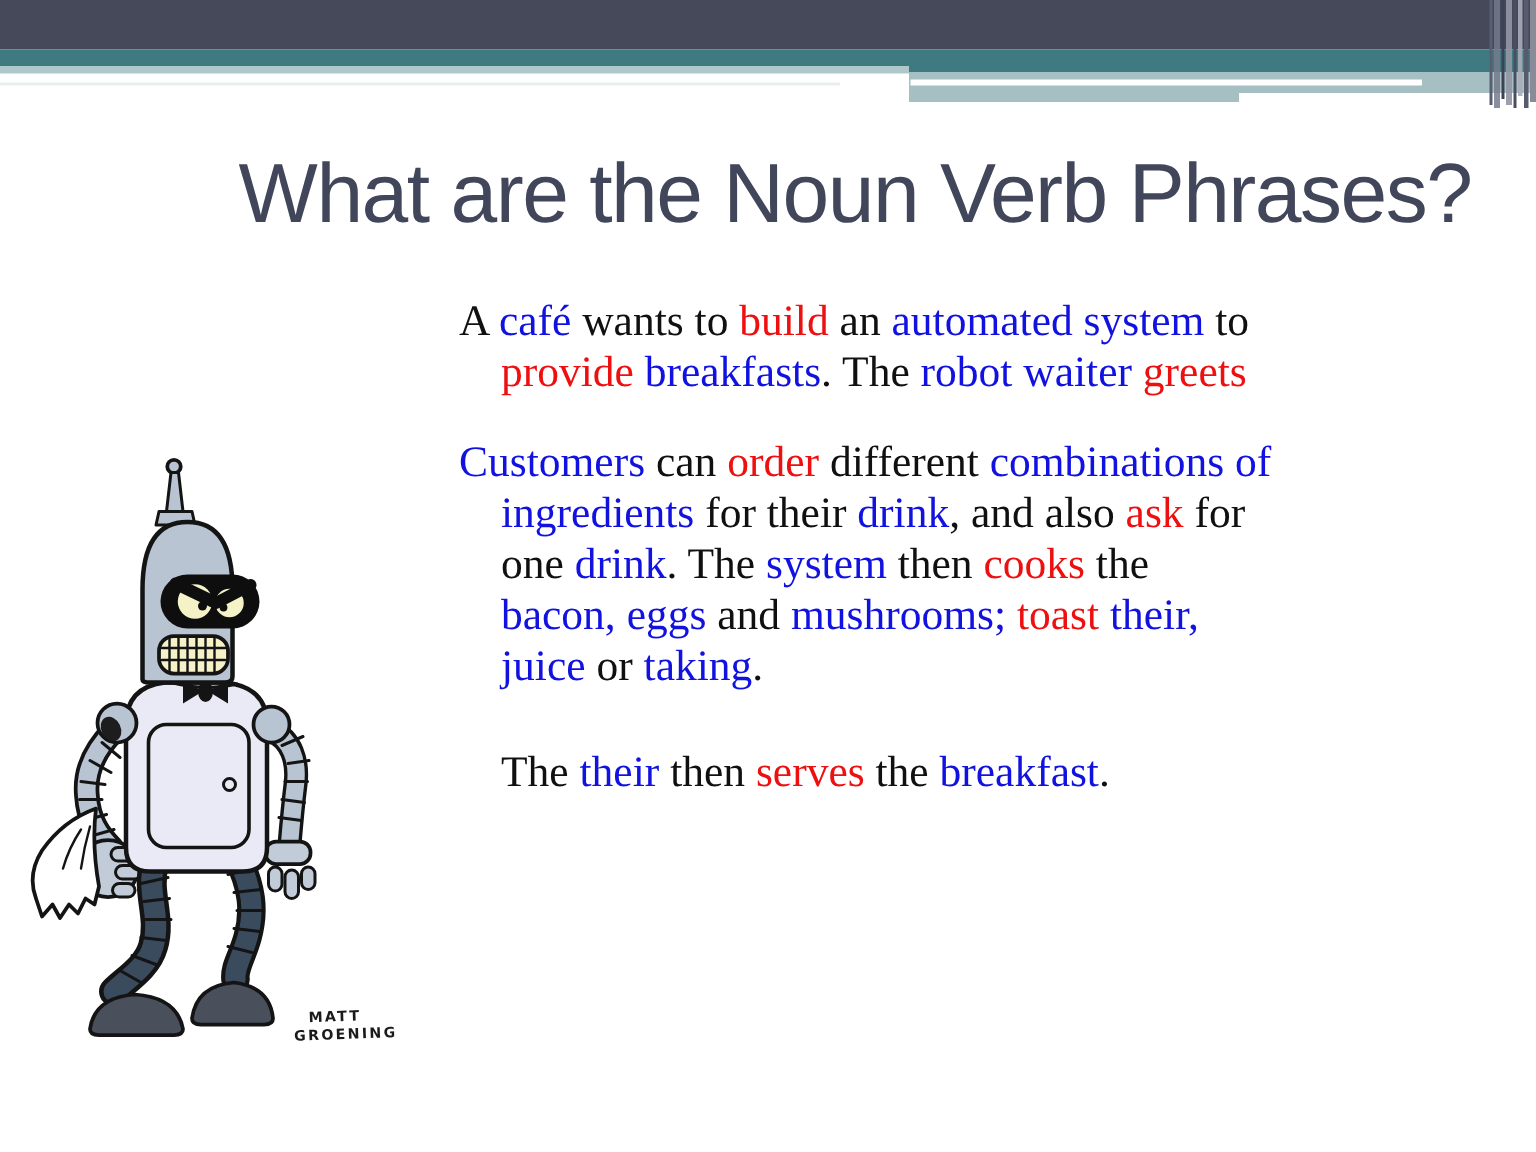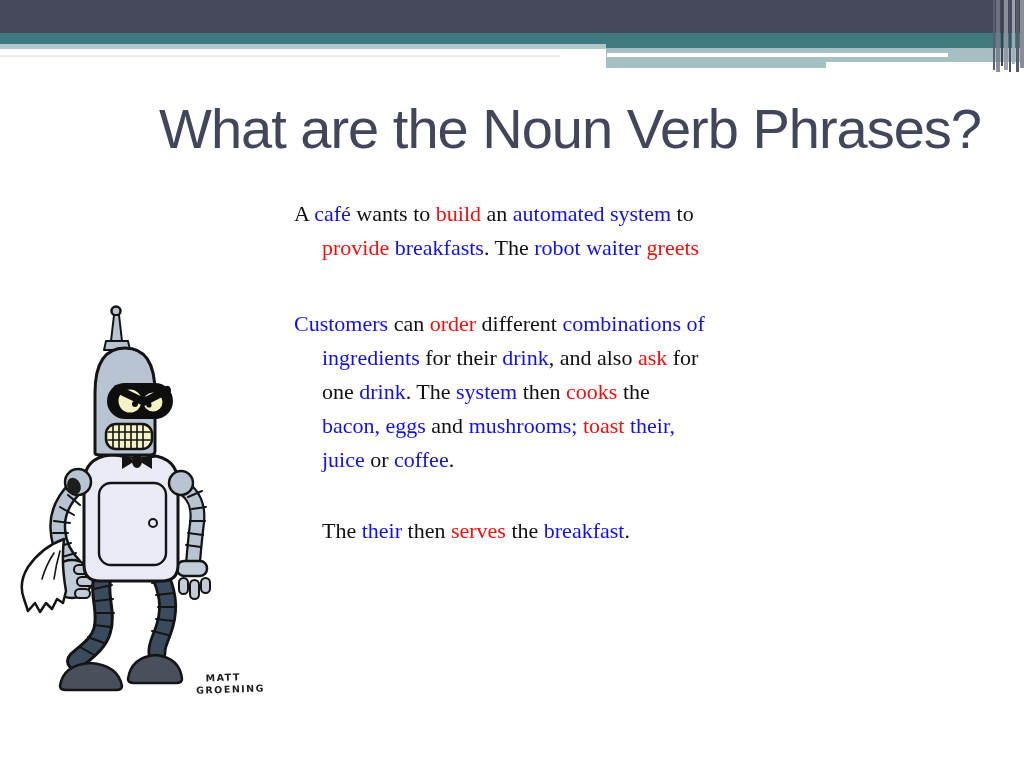--- a/index.html
+++ b/index.html
@@ -19,25 +19,25 @@
   .bar-white-stripe{left:607px;top:53px;width:341px;height:4px;background:#ffffff;}
   .vstripe{position:absolute;top:0;}
   
   .title{
     position:absolute;left:61px;top:100px;width:920px;margin:0;
     font-family:"Liberation Sans",sans-serif;font-size:56px;font-weight:500;
     letter-spacing:-1px;color:var(--title-color,#42465A);line-height:1.05;white-space:nowrap;text-align:right;
   }
   
   .body-text{
-    position:absolute;left:294px;top:197px;width:700px;
-    font-size:22px;line-height:34px;color:var(--text-color,#101010);
+    position:absolute;left:306px;top:197px;width:700px;
+    font-size:29px;line-height:34px;color:var(--text-color,#101010);
   }
   .para{margin:0;}
-  .para + .para{margin-top:42px;}
+  .para + .para{margin-top:26px;}
   .para:last-child{margin-top:37px;}
   .tline{white-space:pre;padding-left:28px;}
   .tline.lead{padding-left:0;}
   .c-k{color:var(--text-color,#101010);}
   .c-b{color:var(--noun-color,#1212E0);}
   .c-r{color:var(--verb-color,#EE1010);}
   
   .bender{position:absolute;left:18px;top:303px;width:245px;height:405px;}
   .sig{font-family:"DejaVu Sans",sans-serif;font-weight:bold;letter-spacing:1.5px;fill:#1b1b1b;}
 </style>
@@ -68,21 +68,21 @@
   <div class="body-text">
       <div class="para">
         <div class="tline lead"><span class="c-k">A </span><span class="c-b">café</span><span class="c-k"> wants to </span><span class="c-r">build</span><span class="c-k"> an </span><span class="c-b">automated system</span><span class="c-k"> to</span></div>
         <div class="tline"><span class="c-r">provide</span><span class="c-k"> </span><span class="c-b">breakfasts</span><span class="c-k">. The </span><span class="c-b">robot waiter</span><span class="c-k"> </span><span class="c-r">greets</span></div>
       </div>
       <div class="para">
         <div class="tline lead"><span class="c-b">Customers</span><span class="c-k"> can </span><span class="c-r">order</span><span class="c-k"> different </span><span class="c-b">combinations of</span></div>
         <div class="tline"><span class="c-b">ingredients</span><span class="c-k"> for their </span><span class="c-b">drink</span><span class="c-k">, and also </span><span class="c-r">ask</span><span class="c-k"> for</span></div>
         <div class="tline"><span class="c-k">one </span><span class="c-b">drink</span><span class="c-k">. The </span><span class="c-b">system</span><span class="c-k"> then </span><span class="c-r">cooks</span><span class="c-k"> the</span></div>
         <div class="tline"><span class="c-b">bacon,</span><span class="c-k"> </span><span class="c-b">eggs</span><span class="c-k"> and </span><span class="c-b">mushrooms;</span><span class="c-k"> </span><span class="c-r">toast</span><span class="c-k"> </span><span class="c-b">their,</span></div>
-        <div class="tline"><span class="c-b">juice</span><span class="c-k"> or </span><span class="c-b">coffee</span><span class="c-k">.</span></div>
+        <div class="tline"><span class="c-b">juice</span><span class="c-k"> or </span><span class="c-b">taking</span><span class="c-k">.</span></div>
       </div>
       <div class="para">
         <div class="tline"><span class="c-k">The </span><span class="c-b">their</span><span class="c-k"> then </span><span class="c-r">serves</span><span class="c-k"> the </span><span class="c-b">breakfast</span><span class="c-k">.</span></div>
       </div>
     </div>
 
   <svg class="bender" viewBox="0 0 245 405">
     <g stroke="#141414" stroke-width="2.5" fill="none" stroke-linecap="round" stroke-linejoin="round">
 
       <g>

